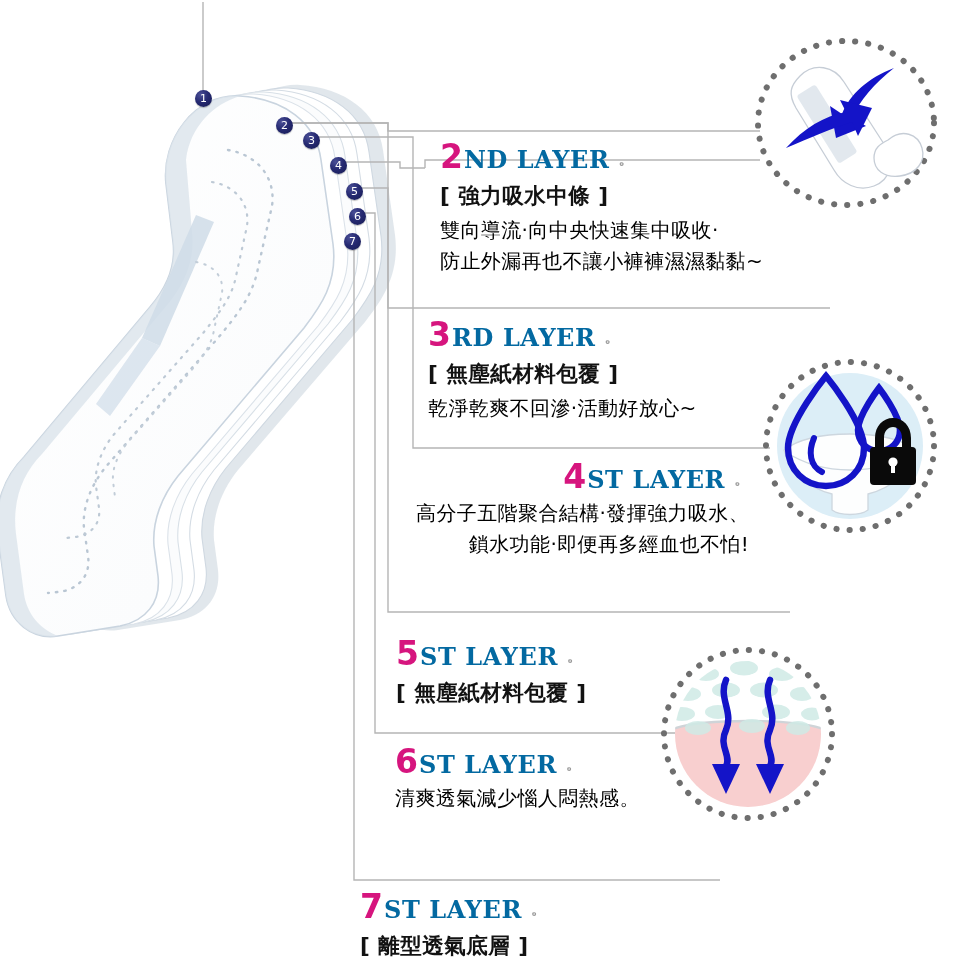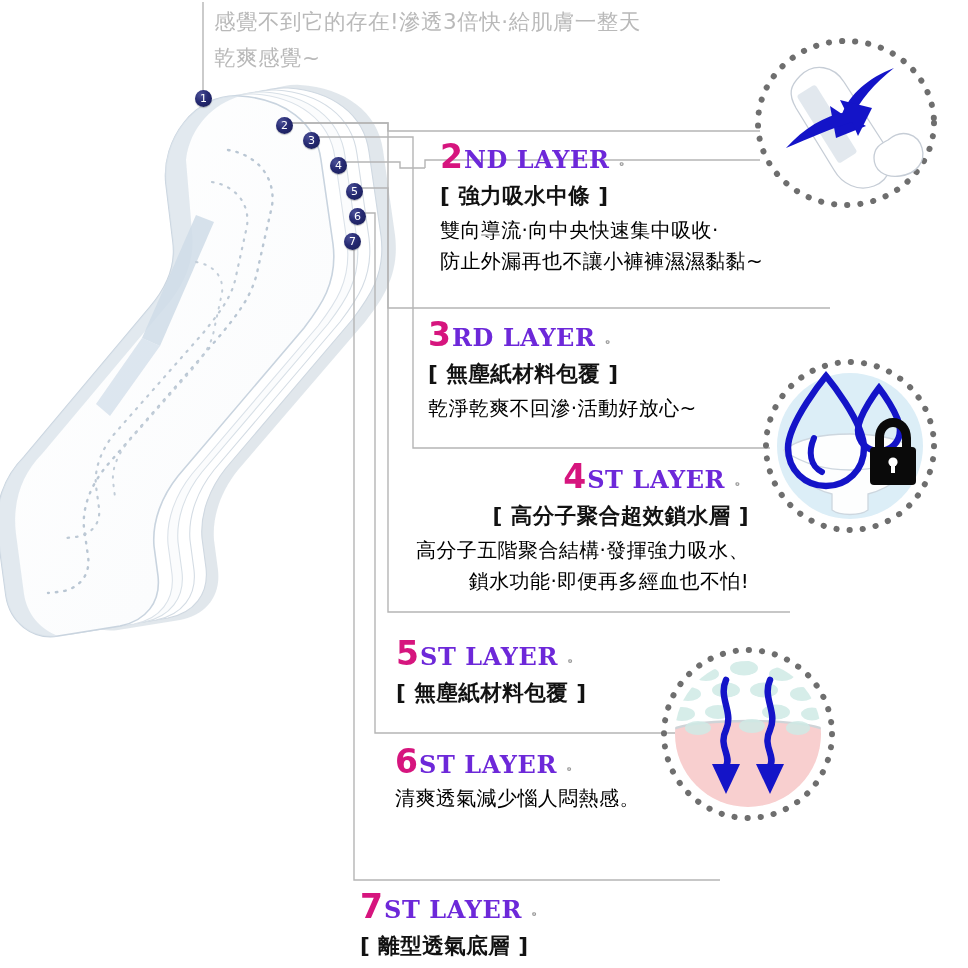--- a/index.html
+++ b/index.html
@@ -24,21 +24,21 @@
   .lhead{
     font-family:"DejaVu Serif","Liberation Serif",serif;
     font-weight:bold;white-space:nowrap;line-height:1;
   }
   .lnum{
     color:#d6157e;font-size:33px;font-weight:bold;
     font-family:"DejaVu Sans","Liberation Sans",sans-serif;
     letter-spacing:-1px;
   }
   .lword{
-    color:#6d28d9;font-size:24px;font-weight:bold;
+    color:#0369a1;font-size:24px;font-weight:bold;
     font-family:"DejaVu Serif","Liberation Serif",serif;
     letter-spacing:0.6px;margin-left:2px;
   }
   .ldot{
     color:#9b9b9b;font-size:15px;margin-left:9px;
     font-family:"DejaVu Sans","Liberation Sans",sans-serif;
     vertical-align:4px;
   }
   .lsub{
     color:#121212;font-size:21.5px;font-weight:bold;
@@ -192,22 +192,20 @@
   </svg>
 
   <div class="badge" style="left:195px;top:90px;">1</div>
   <div class="badge" style="left:276px;top:117px;">2</div>
   <div class="badge" style="left:303px;top:132px;">3</div>
   <div class="badge" style="left:330px;top:157px;">4</div>
   <div class="badge" style="left:346px;top:183px;">5</div>
   <div class="badge" style="left:349px;top:208px;">6</div>
   <div class="badge" style="left:344px;top:233px;">7</div>
 
-  <div class="intro">感覺不到它的存在!滲透3倍快·給肌膚一整天
-乾爽感覺~</div>
 
   <div class="layer" style="left:440px;top:140px;">
     <div class="lhead">
       <span class="lnum">2</span><span class="lword">ND LAYER</span><span class="ldot">。</span>
     </div>
     <div class="lsub">[ 強力吸水中條 ]</div>
     <div class="ldesc">雙向導流·向中央快速集中吸收·
 防止外漏再也不讓小褲褲濕濕黏黏~</div>
   </div>
 
@@ -216,21 +214,20 @@
       <span class="lnum">3</span><span class="lword">RD LAYER</span><span class="ldot">。</span>
     </div>
     <div class="lsub">[ 無塵紙材料包覆 ]</div>
     <div class="ldesc">乾淨乾爽不回滲·活動好放心~</div>
   </div>
 
   <div class="layer" style="left:416px;top:460px;text-align:right;">
     <div class="lhead">
       <span class="lnum">4</span><span class="lword">ST LAYER</span><span class="ldot">。</span>
     </div>
-    <div class="lsub">[ 高分子聚合超效鎖水層 ]</div>
     <div class="ldesc">高分子五階聚合結構·發揮強力吸水、
 鎖水功能·即便再多經血也不怕!</div>
   </div>
 
   <div class="layer" style="left:396px;top:637px;">
     <div class="lhead">
       <span class="lnum">5</span><span class="lword">ST LAYER</span><span class="ldot">。</span>
     </div>
     <div class="lsub">[ 無塵紙材料包覆 ]</div>
   </div>

